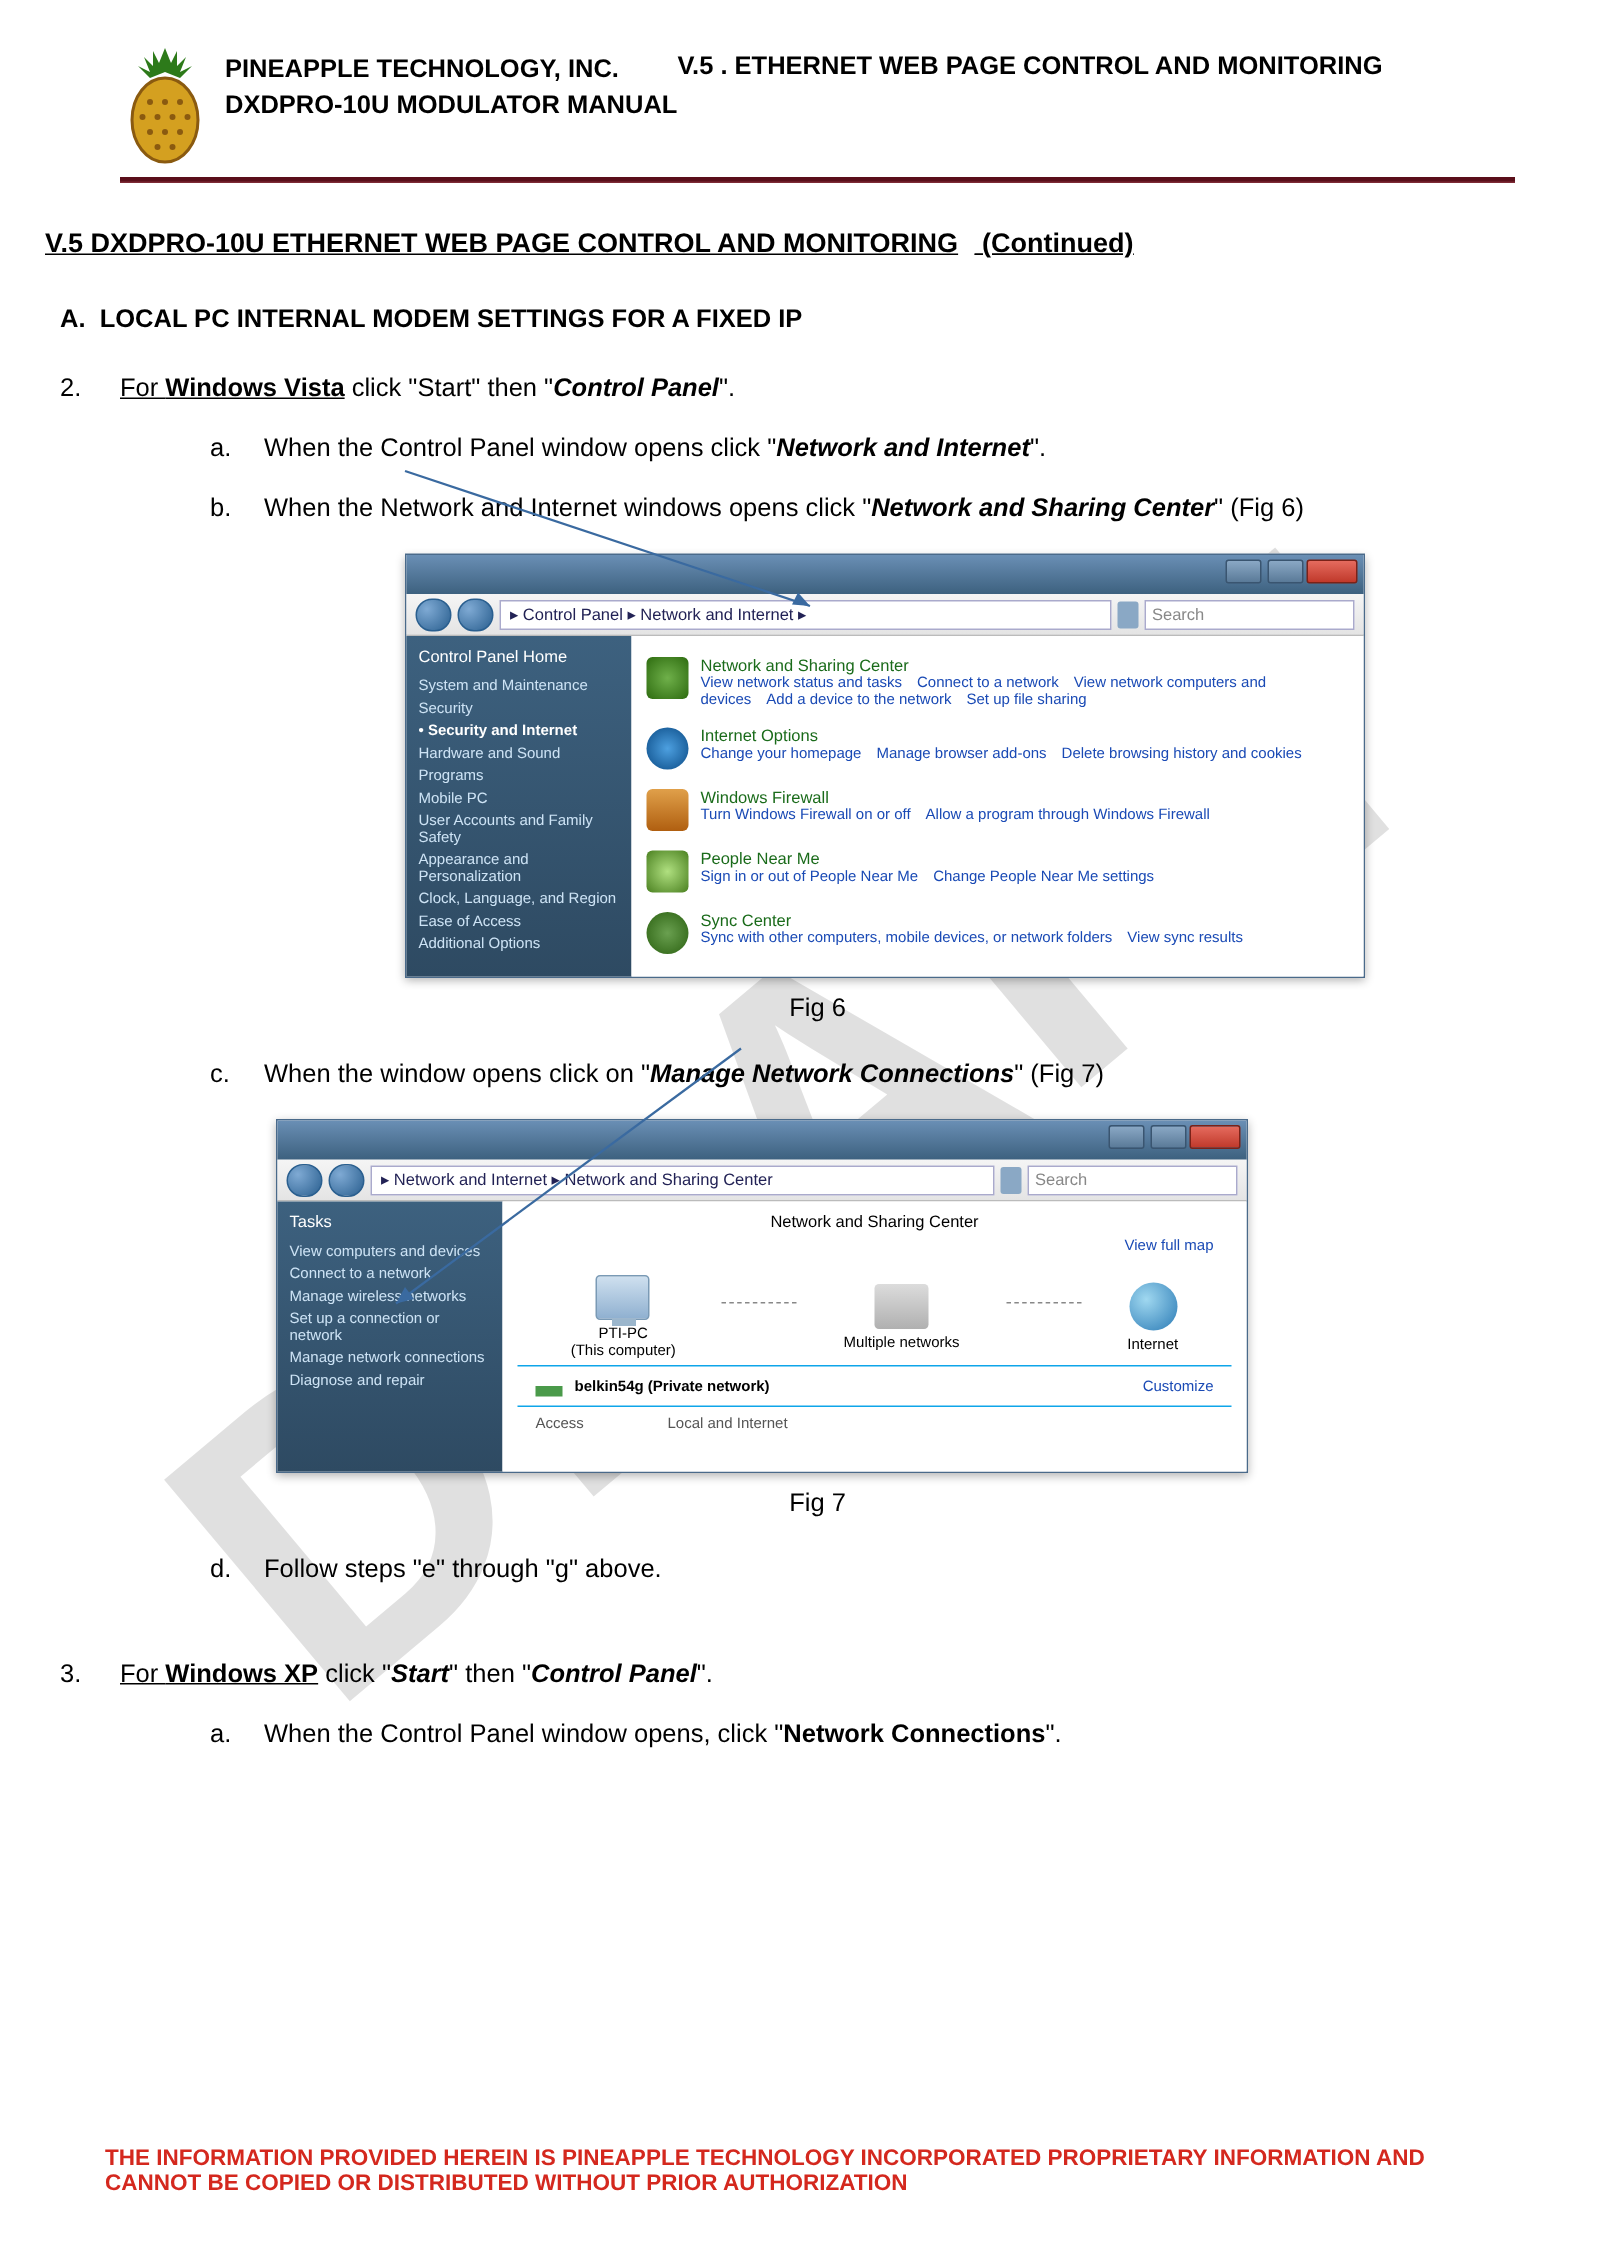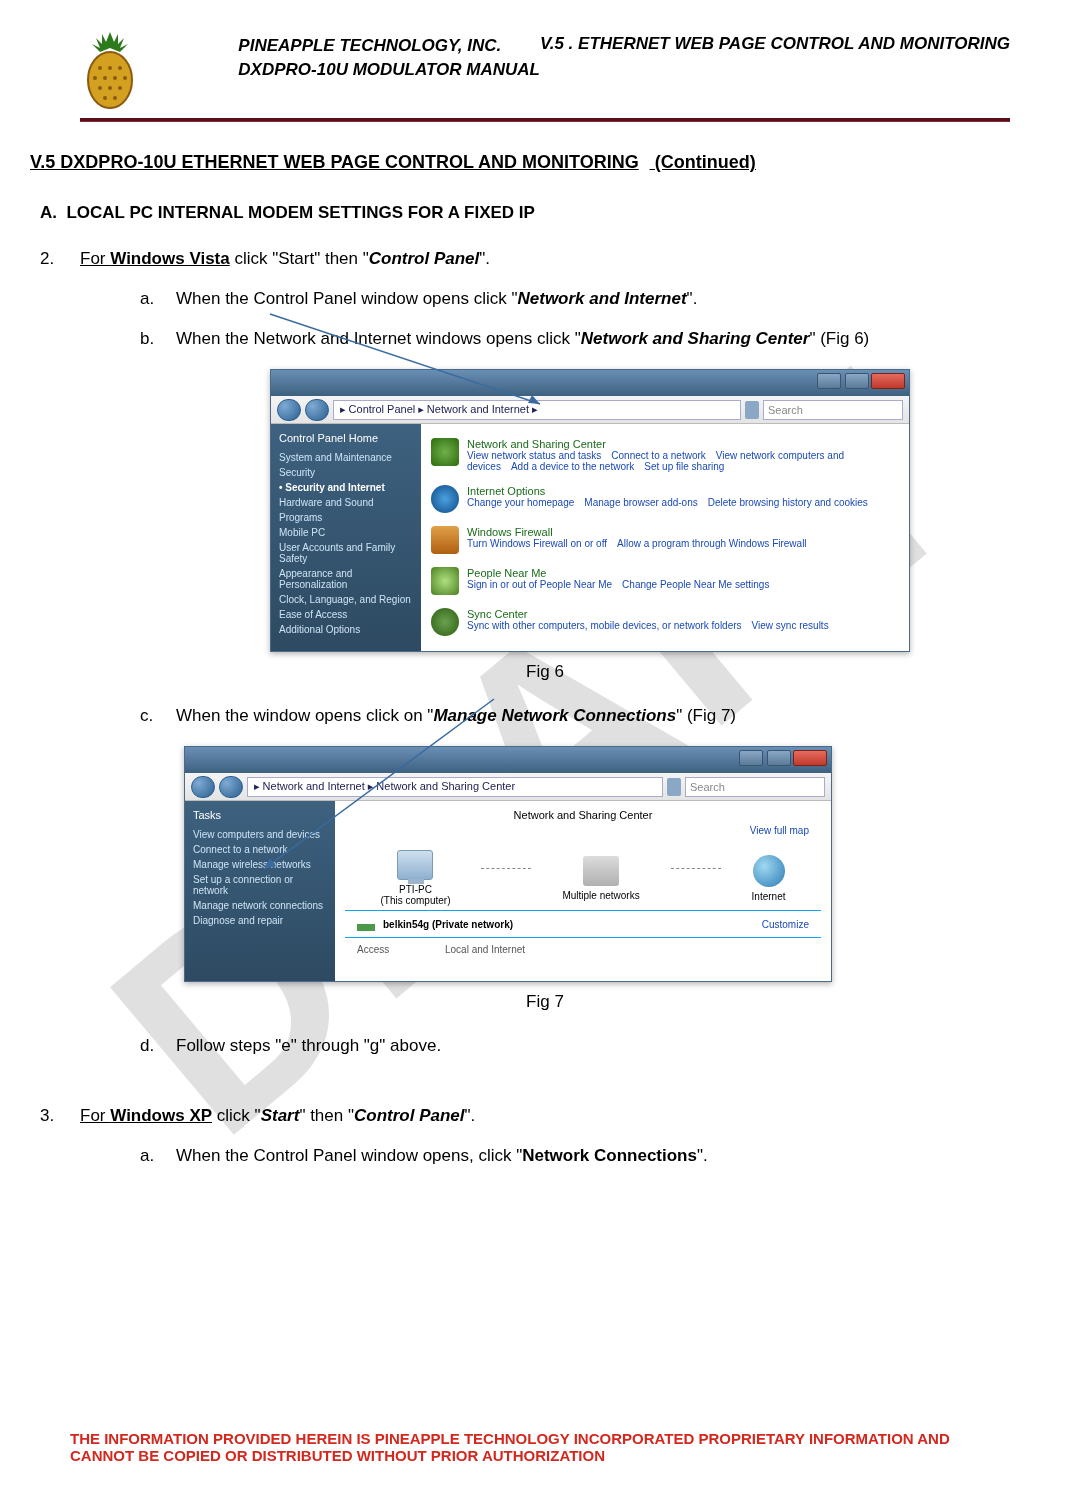--- a/index.html
+++ b/index.html
@@ -34,21 +34,21 @@
     display: flex;
     align-items: flex-start;
     margin-bottom: 8px;
   }
   .logo {
     width: 60px;
     height: 80px;
     flex-shrink: 0;
     margin-right: 10px;
   }
-  .header-texts { flex: 1; display: flex; justify-content: flex-end; padding-top: 4px; font-style: italic; }
+  .header-texts { flex: 1; display: flex; justify-content: flex-start; padding-top: 4px; }
   .header-left { font-weight: bold; font-size: 17px; line-height: 1.4; }
   .header-right { font-weight: bold; font-size: 17px; text-align: right; }
   .hr-line {
     height: 4px;
     background: #5a0f1a;
     border-top: 1px solid #5a0f1a;
     border-bottom: 1px solid #7d2a35;
     margin: 0 0 30px 0;
   }
   .section-title {

